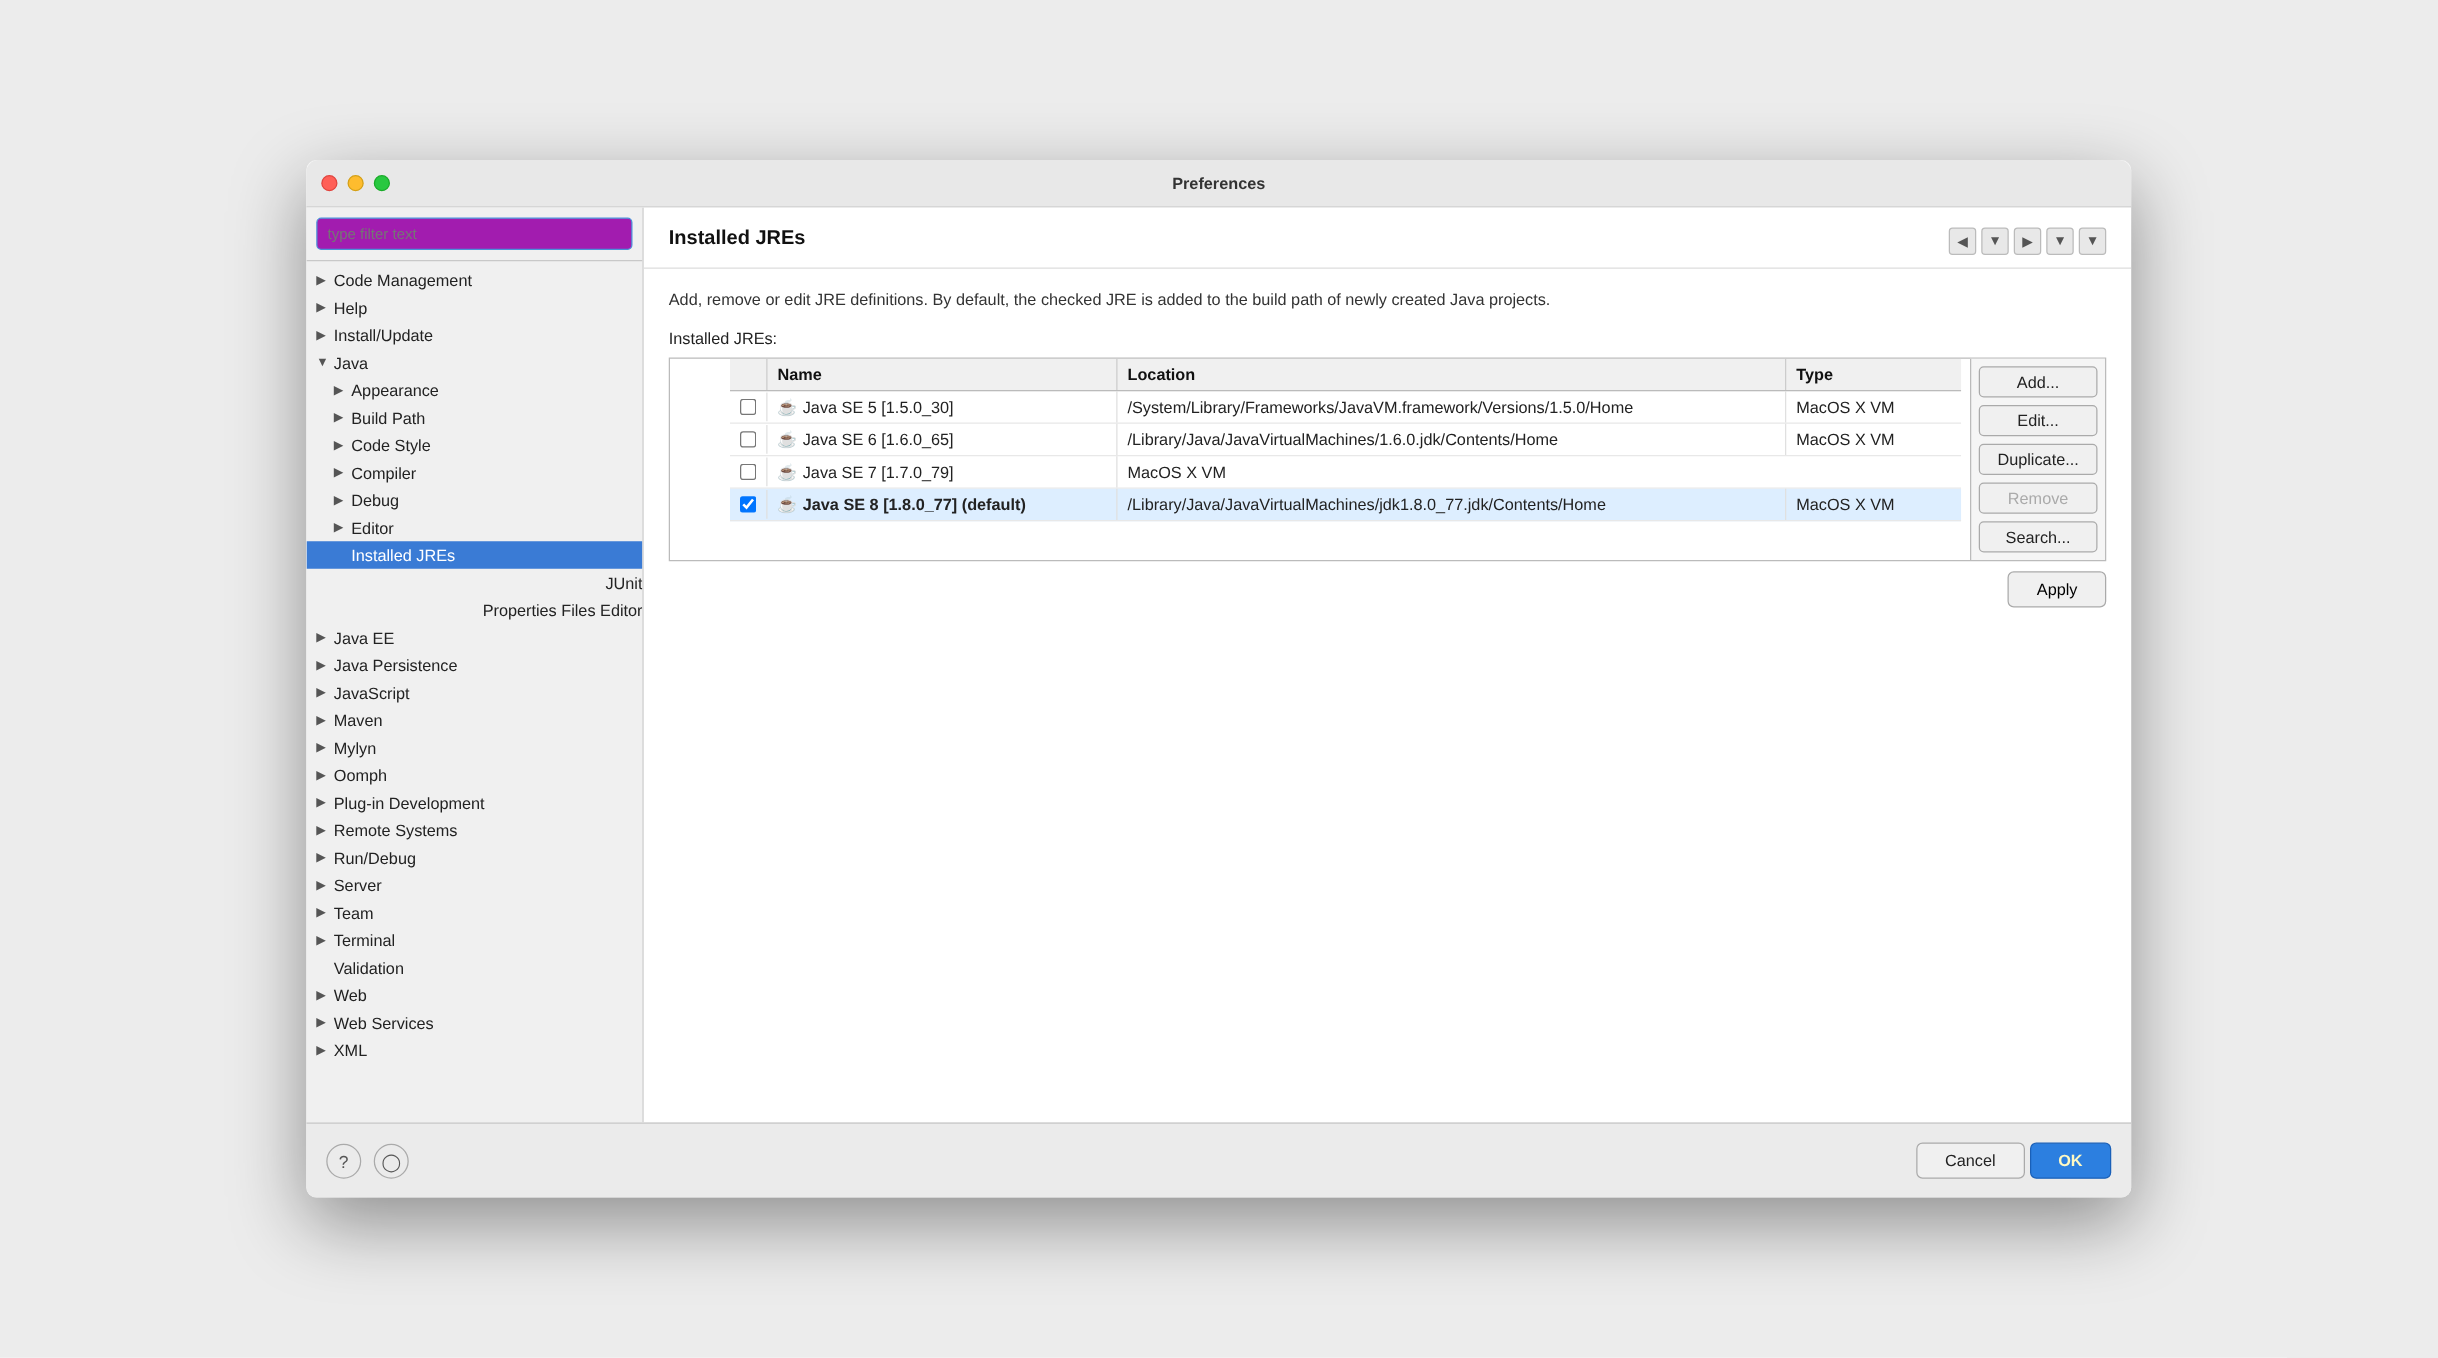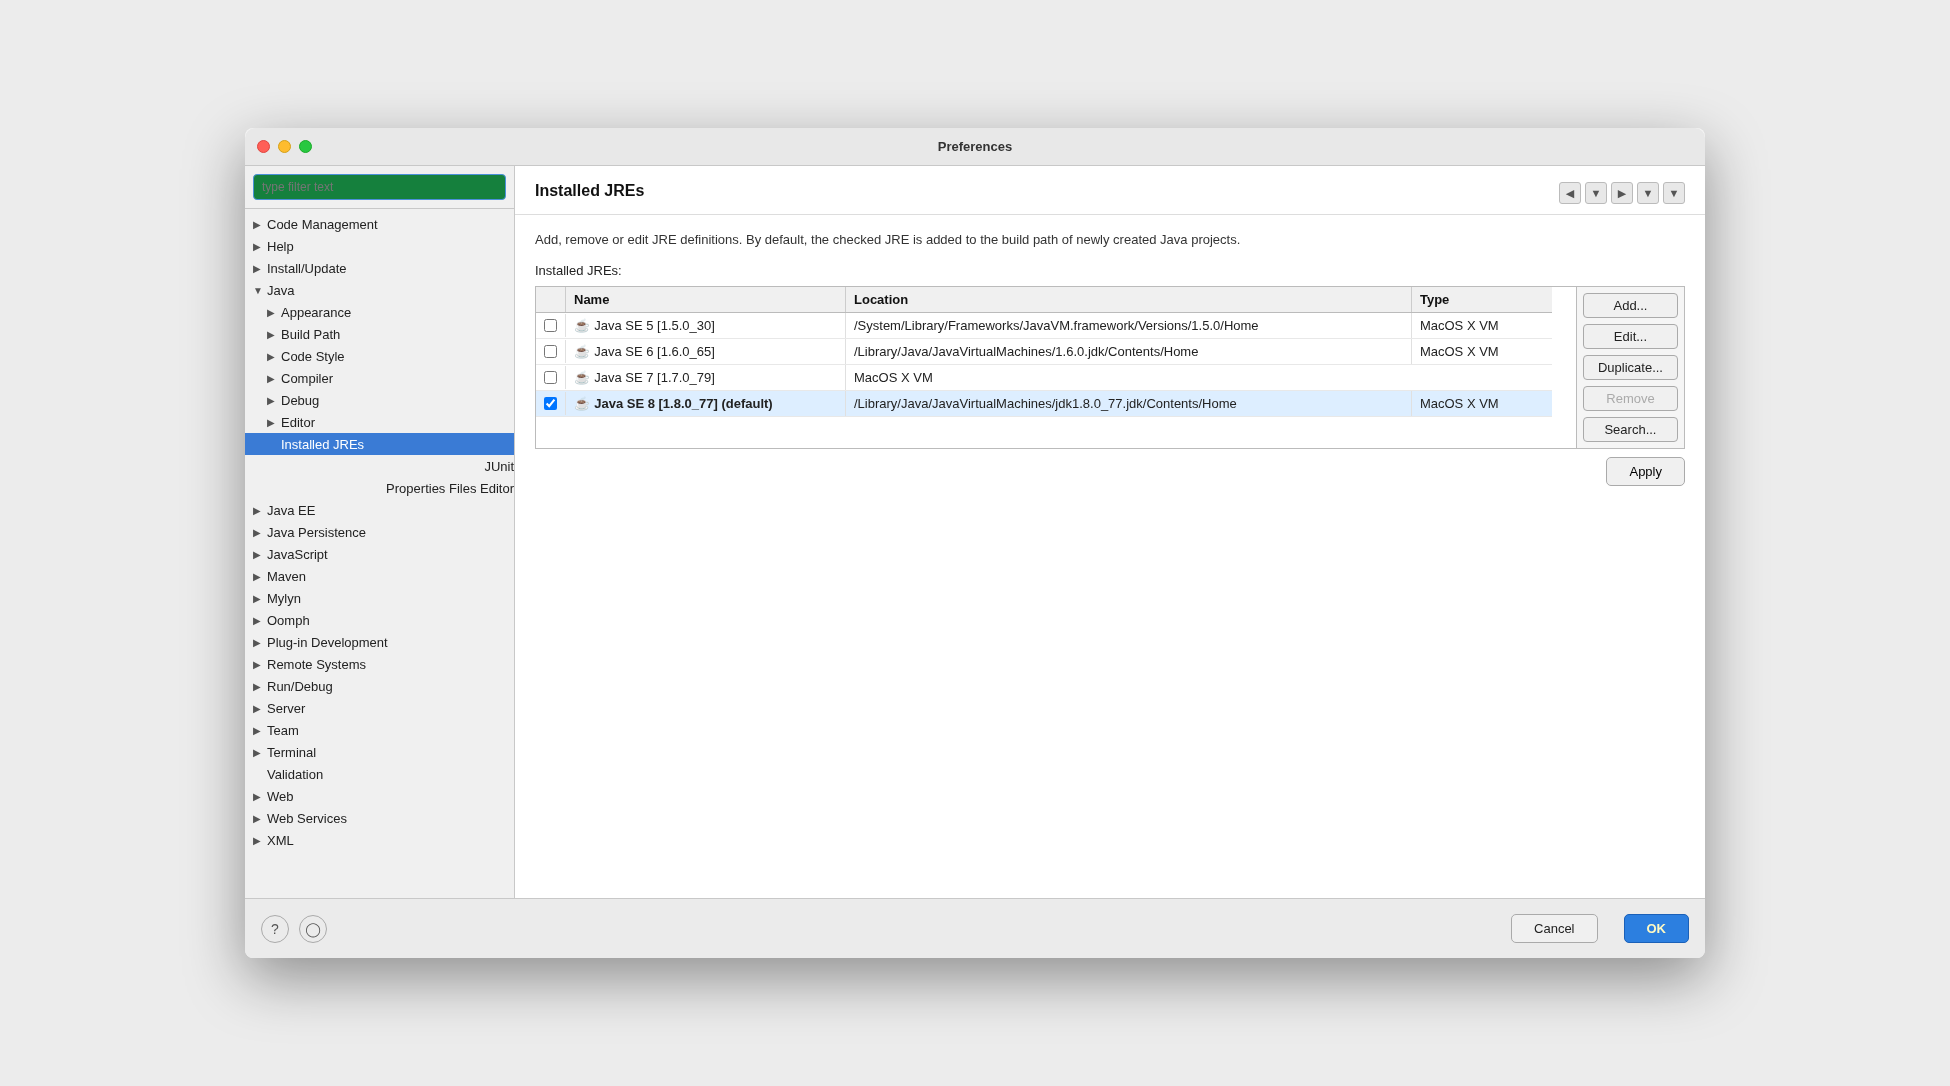--- a/index.html
+++ b/index.html
@@ -70,21 +70,21 @@
       padding: 8px;
       border-bottom: 1px solid #c8c8c8;
     }
     .search-input {
       width: 100%;
       height: 26px;
       border: 1.5px solid #4a90d9;
       border-radius: 4px;
       padding: 0 8px;
       font-size: 12px;
-      background: #15803d;
+      background: #a21caf;
       outline: none;
     }
     .tree-area {
       flex: 1;
       overflow-y: auto;
       padding: 4px 0;
     }
     .tree-item {
       display: flex;
       align-items: center;
@@ -160,21 +160,22 @@
       line-height: 1.4;
     }
     .installed-label {
       font-size: 13px;
       margin-bottom: 8px;
       color: #222;
     }
     .jre-table-wrapper {
       border: 1px solid #bbb;
       display: flex;
-      gap: 24px;
+      gap: 7px;
+      padding-left: 48px;
     }
     .jre-table {
       flex: 1;
       overflow: hidden;
     }
     .table-header {
       display: grid;
       grid-template-columns: 30px 280px 1fr 140px;
       background: #f0f0f0;
       border-bottom: 1px solid #bbb;
@@ -256,21 +257,21 @@
       border-radius: 50%;
       cursor: pointer;
       display: flex;
       align-items: center;
       justify-content: center;
       font-size: 14px;
       color: #555;
     }
     .footer-right {
       display: flex;
-      gap: 26px;
+      gap: 4px;
       align-items: center;
     }
     .footer-btn {
       padding: 6px 22px;
       font-size: 13px;
       border-radius: 5px;
       cursor: pointer;
     }
     .btn-cancel {
       background: #f0f0f0;

